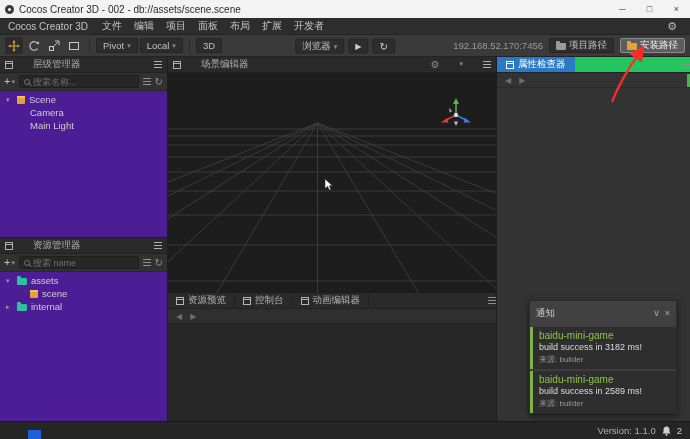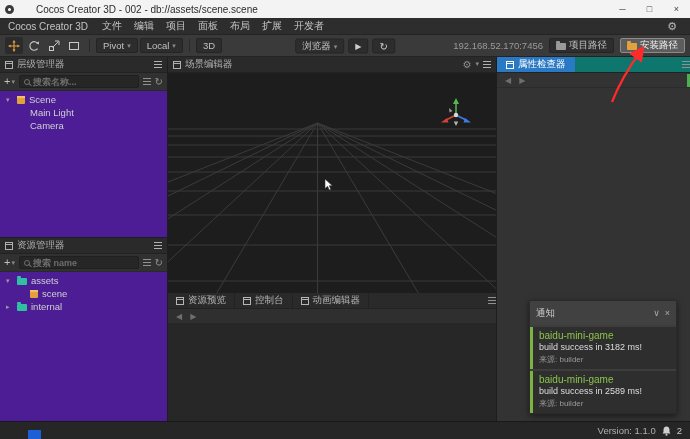--- a/index.html
+++ b/index.html
@@ -1,21 +1,21 @@
 <!DOCTYPE html>
 <html><head>
 <meta charset="utf-8">
 <style>
   * { box-sizing: border-box; margin: 0; padding: 0; }
   html,body { width:690px; height:439px; }
   body { font-family:"Liberation Sans", sans-serif; background:#111; overflow:hidden; }
   .window { position:relative; width:690px; height:439px; display:flex; flex-direction:column; background:#333; }
 
   
-  .titlebar { height:18px; background:#f3f3f3; display:flex; align-items:center; gap:22px; padding-left:5px; flex:none; }
+  .titlebar { height:18px; background:#f3f3f3; display:flex; align-items:center; gap:5px; padding-left:5px; flex:none; }
   .app-icon { width:9px; height:9px; border-radius:50%; background:#fff; border:3px solid #3a3a3a; flex:none; }
   .title-text { font-size:10px; color:#2b2b2b; white-space:nowrap; }
   .win-controls { margin-left:auto; display:flex; height:100%; }
   .win-btn { width:27px; display:flex; align-items:center; justify-content:center; font-size:9px; color:#444; }
 
   
   .menubar { height:17px; background:#2d2d2d; border-bottom:1px solid #242424; display:flex; align-items:center; font-size:10px; color:#c4c4c4; padding:0 4px; flex:none; }
   .menu-item { padding:0 6px; white-space:nowrap; }
   .menu-app { padding:0 8px 0 4px; }
   .flex-spacer { flex:1; }
@@ -46,25 +46,25 @@
   .teal { color:#2fbfa3; } .orange { color:#e2a13c; } .grayfold { color:#9a9a9a; }
   .icon-cube { display:inline-block; width:8px; height:8px; background:#e2a13c; border-radius:1px; position:relative; flex:none; }
   .icon-cube::before { content:""; position:absolute; left:0; right:0; top:0; height:2px; background:#f0c069; }
 
   
   .main { flex:1; display:flex; min-height:0; }
   .col-left { width:168px; flex:none; display:flex; flex-direction:column; border-right:1px solid #1e1e1e; background:#363636; }
   .panel-hierarchy { height:180px; flex:none; display:flex; flex-direction:column; }
   .panel-assets { flex:1; display:flex; flex-direction:column; border-top:1px solid #1e1e1e; min-height:0; }
 
-  .panel-header { height:16px; background:#2a2a2a; border-bottom:1px solid #222; display:flex; align-items:center; gap:4px; padding:0 5px; color:#b0b0b0; font-size:9.5px; flex:none;font-family:Liberation Serif, serif; }
+  .panel-header { height:16px; background:#2a2a2a; border-bottom:1px solid #222; display:flex; align-items:center; gap:20px; padding:0 5px; color:#b0b0b0; font-size:9.5px; flex:none;font-family:Liberation Serif, serif; }
   .panel-toolbar { height:18px; background:#313131; border-bottom:1px solid #292929; display:flex; align-items:center; gap:4px; padding:0 4px; flex:none; }
   .plus-btn { color:#c0c0c0; font-size:11px; display:flex; align-items:center; gap:1px; line-height:1; }
   .search-box { flex:1; height:13px; background:#262626; border:1px solid #1f1f1f; border-radius:2px; display:flex; align-items:center; gap:3px; padding:0 4px; color:#707070; min-width:0; }
-  .search-box input { flex:1; min-width:0; background:transparent; border:none; outline:none; color:#aaa; font-size:9px; font-family:inherit;font-weight:bold; }
+  .search-box input { flex:1; min-width:0; background:transparent; border:none; outline:none; color:#aaa; font-size:9px; font-family:inherit; }
   .search-box input::placeholder { color:#6e6e6e; }
   .tb-icon { color:#909090; display:flex; align-items:center; font-size:10px; line-height:1; }
 
   .tree { flex:1; overflow:hidden; background:#4c1d95; padding-top:2px; }
   .tree-row { height:13px; display:flex; align-items:center; gap:4px; font-size:9.5px; color:#cfcfcf; padding-left:6px; }
   .tree-row.d1 { padding-left:30px; }
   .caret-sm { font-size:7px; color:#999; width:7px; flex:none; }
 
   
   .col-center { flex:1; display:flex; flex-direction:column; min-width:0; border-right:1px solid #1e1e1e; }
@@ -73,21 +73,21 @@
   .gizmo { position:absolute; top:22px; right:20px; }
   .scene-cursor { position:absolute; left:156px; top:106px; }
   .tabs-header { height:16px; background:#2a2a2a; border-bottom:1px solid #222; display:flex; align-items:center; flex:none; }
   .tab { display:flex; align-items:center; gap:4px; padding:0 8px; height:100%; font-size:9.5px; color:#b5b5b5; border-right:1px solid #222; }
   .tabs-header .tb-icon { padding-right:7px; }
   .tabs-toolbar { height:15px; background:#2f2f2f; border-bottom:1px solid #262626; display:flex; align-items:center; gap:8px; padding:0 8px; color:#6e6e6e; font-size:8px; flex:none; }
   .tabs-content { flex:1; background:#272727; }
 
   
   .col-right { width:193px; flex:none; display:flex; flex-direction:column; position:relative; background:#333; }
-  .insp-header { height:16px; background:#0f766e; border-bottom:1px solid #222; display:flex; align-items:center; flex:none; }
+  .insp-header { height:16px; background:#22c55e; border-bottom:1px solid #222; display:flex; align-items:center; flex:none; }
   .insp-tab { height:100%; display:flex; align-items:center; gap:4px; padding:0 9px; background:#2a79c4; color:#fff; font-size:9.5px; }
   .insp-header .tb-icon { padding-right:6px; }
   .insp-toolbar { height:15px; background:#333; border-bottom:1px solid #2b2b2b; display:flex; align-items:center; gap:8px; padding:0 8px; color:#6e6e6e; font-size:8px; flex:none; }
   .insp-body { flex:1; }
   .green-indicator { position:absolute; right:0; top:17px; width:3px; height:13px; background:#4caf50; }
 
   
   .notify-panel { position:absolute; right:13px; bottom:7px; width:148px; background:#3d3d3d; border:1px solid #2a2a2a; box-shadow:0 2px 6px rgba(0,0,0,.5); z-index:5; }
   .notify-header { height:16px; display:flex; align-items:center; gap:5px; padding:12px 6px; color:#ccc; font-size:9.5px; background:#414141; }
   .notify-icon { color:#aaa; font-size:9px; line-height:1; }
@@ -221,24 +221,24 @@
           <span class="tb-icon icon-menu"></span>
           <span class="tb-icon">↻</span>
         </div>
         <div class="tree">
           <div class="tree-row">
             <span class="caret-sm">▾</span>
             <span class="icon-cube"></span>
             <span>Scene</span>
           </div>
           <div class="tree-row d1">
+            <span>Camera</span>
+          </div>
+          <div class="tree-row d1">
             <span>Main Light</span>
-          </div>
-          <div class="tree-row d1">
-            <span>Camera</span>
           </div>
         </div>
       </div>
 
       <div class="panel-assets">
         <div class="panel-header">
           <span class="icon-panel"></span>
           <span>资源管理器</span>
           <span class="flex-spacer"></span>
           <span class="icon-menu"></span>

